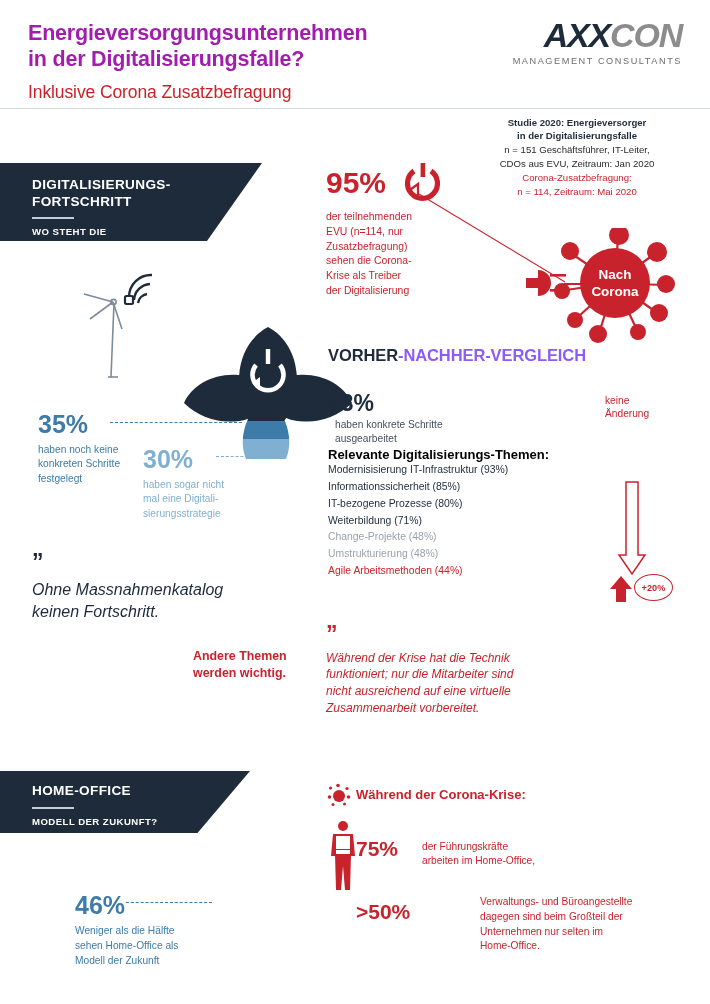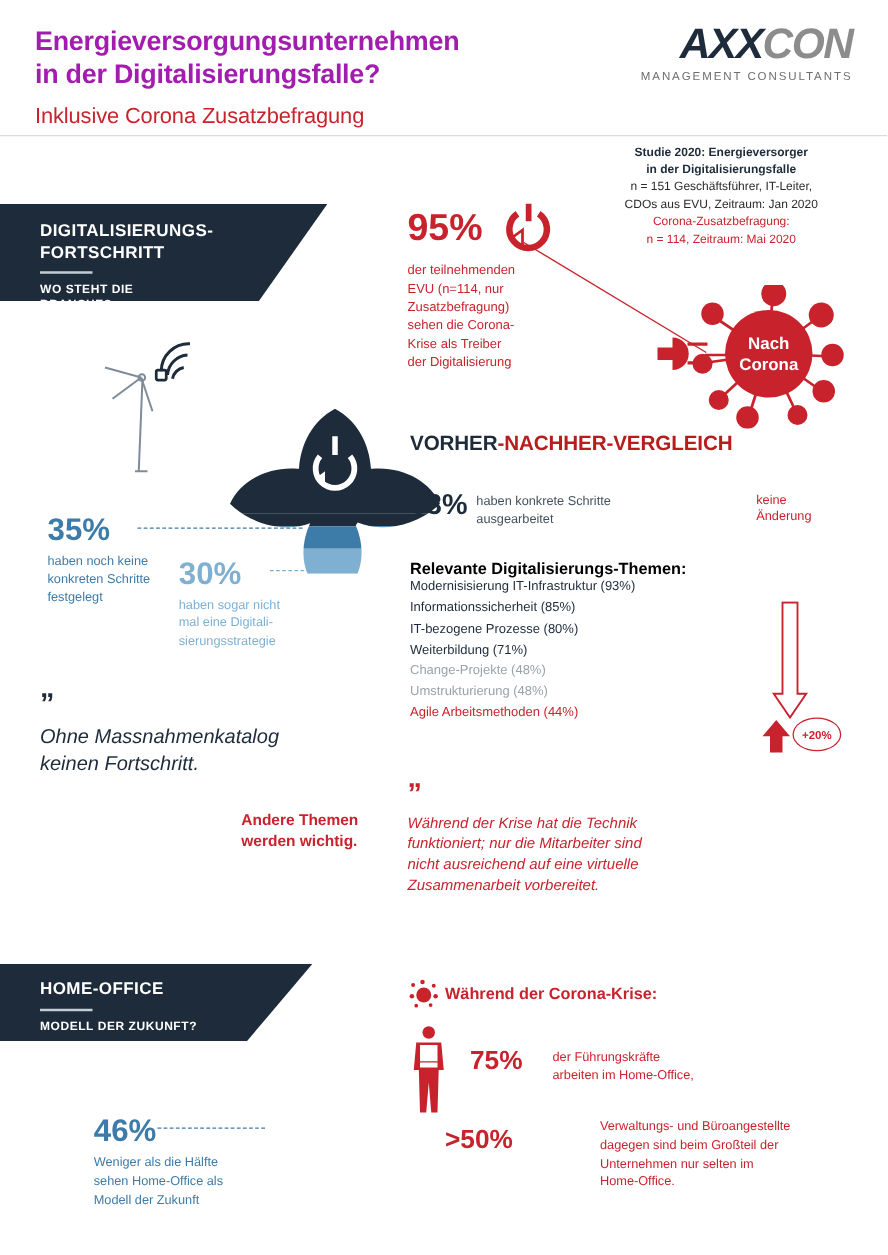--- a/index.html
+++ b/index.html
@@ -90,23 +90,23 @@
   #b30 .num { font-size: 25px; font-weight: bold; color: #7fb0d2; line-height: 1; }
   #b30 .body { font-size: 10.2px; color: #7fb0d2; line-height: 1.42; margin-top: 6px; }
 
   #b46 { left: 75px; top: 893px; width: 160px; }
   #b46 .num { font-size: 25px; font-weight: bold; color: #3d7ba8; line-height: 1; }
   #b46 .body { font-size: 10.2px; color: #3d7ba8; line-height: 1.45; margin-top: 6px; }
 
   
   #cmp-head { left: 328px; top: 346px; font-size: 16.5px; font-weight: bold; letter-spacing: -0.1px; }
   #cmp-head .dark { color: #1d2b3a; }
-  #cmp-head .red { color: #b91c1c; }
-
-  #b63 { left: 328px; top: 392px; display: flex; align-items: flex-start; }
+  #cmp-head .red { color: #8b5cf6; }
+
+  #b63 { left: 328px; top: 392px; display: flex; align-items: flex-start; flex-direction: column; }
   #b63 .num { font-size: 23px; font-weight: bold; color: #1d2b3a; line-height: 1; }
   #b63 .body { font-size: 10.2px; color: #44505c; line-height: 1.33; margin-left: 7px; padding-top: 3px; }
 
   #no-change { left: 605px; top: 394px; font-size: 10.2px; color: #c8232c; line-height: 1.32; }
 
   #themes { left: 328px; top: 447px; width: 262px; }
   #themes .hd { font-size: 13px; font-weight: bold; color: #000000; }
   #themes .item { font-size: 10.4px; font-weight: normal; line-height: 1.62; }
   #themes .item.dark { color: #1d2b3a; }
   #themes .item.grey { color: #9aa3ab; }
@@ -130,21 +130,21 @@
 
   #lead-red { left: 193px; top: 648px; width: 125px; font-size: 12.4px; font-weight: bold; color: #c8232c; line-height: 1.35; }
   #quote-2 { left: 326px; top: 628px; width: 235px; }
   #quote-2 .qmark { color: #c8232c; }
   #quote-2 .txt { font-size: 12px; font-style: italic; color: #c8232c; line-height: 1.4; margin-top: 9px; }
 
   
   #corona-head { left: 356px; top: 787px; font-size: 13px; font-weight: bold; color: #c8232c; }
   #virus-small { left: 327px; top: 783px; }
   #person-icon { left: 328px; top: 820px; }
-  #b75 { left: 376px; top: 838px; display: flex; align-items: flex-start; }
+  #b75 { left: 356px; top: 838px; display: flex; align-items: flex-start; }
   #b75 .num { font-size: 21px; font-weight: bold; color: #c8232c; line-height: 1; }
   #b75 .body { font-size: 10.2px; color: #c8232c; line-height: 1.33; margin-left: 24px; padding-top: 2px; }
 
   #b50 { left: 356px; top: 900px; font-size: 21px; font-weight: bold; color: #c8232c; }
   #admin-txt { left: 480px; top: 895px; width: 205px; font-size: 10.2px; color: #c8232c; line-height: 1.45; }
 
   .dashed-h { border-top: 1.6px dashed; height: 0; }
 </style>
 </head>
 <body>

